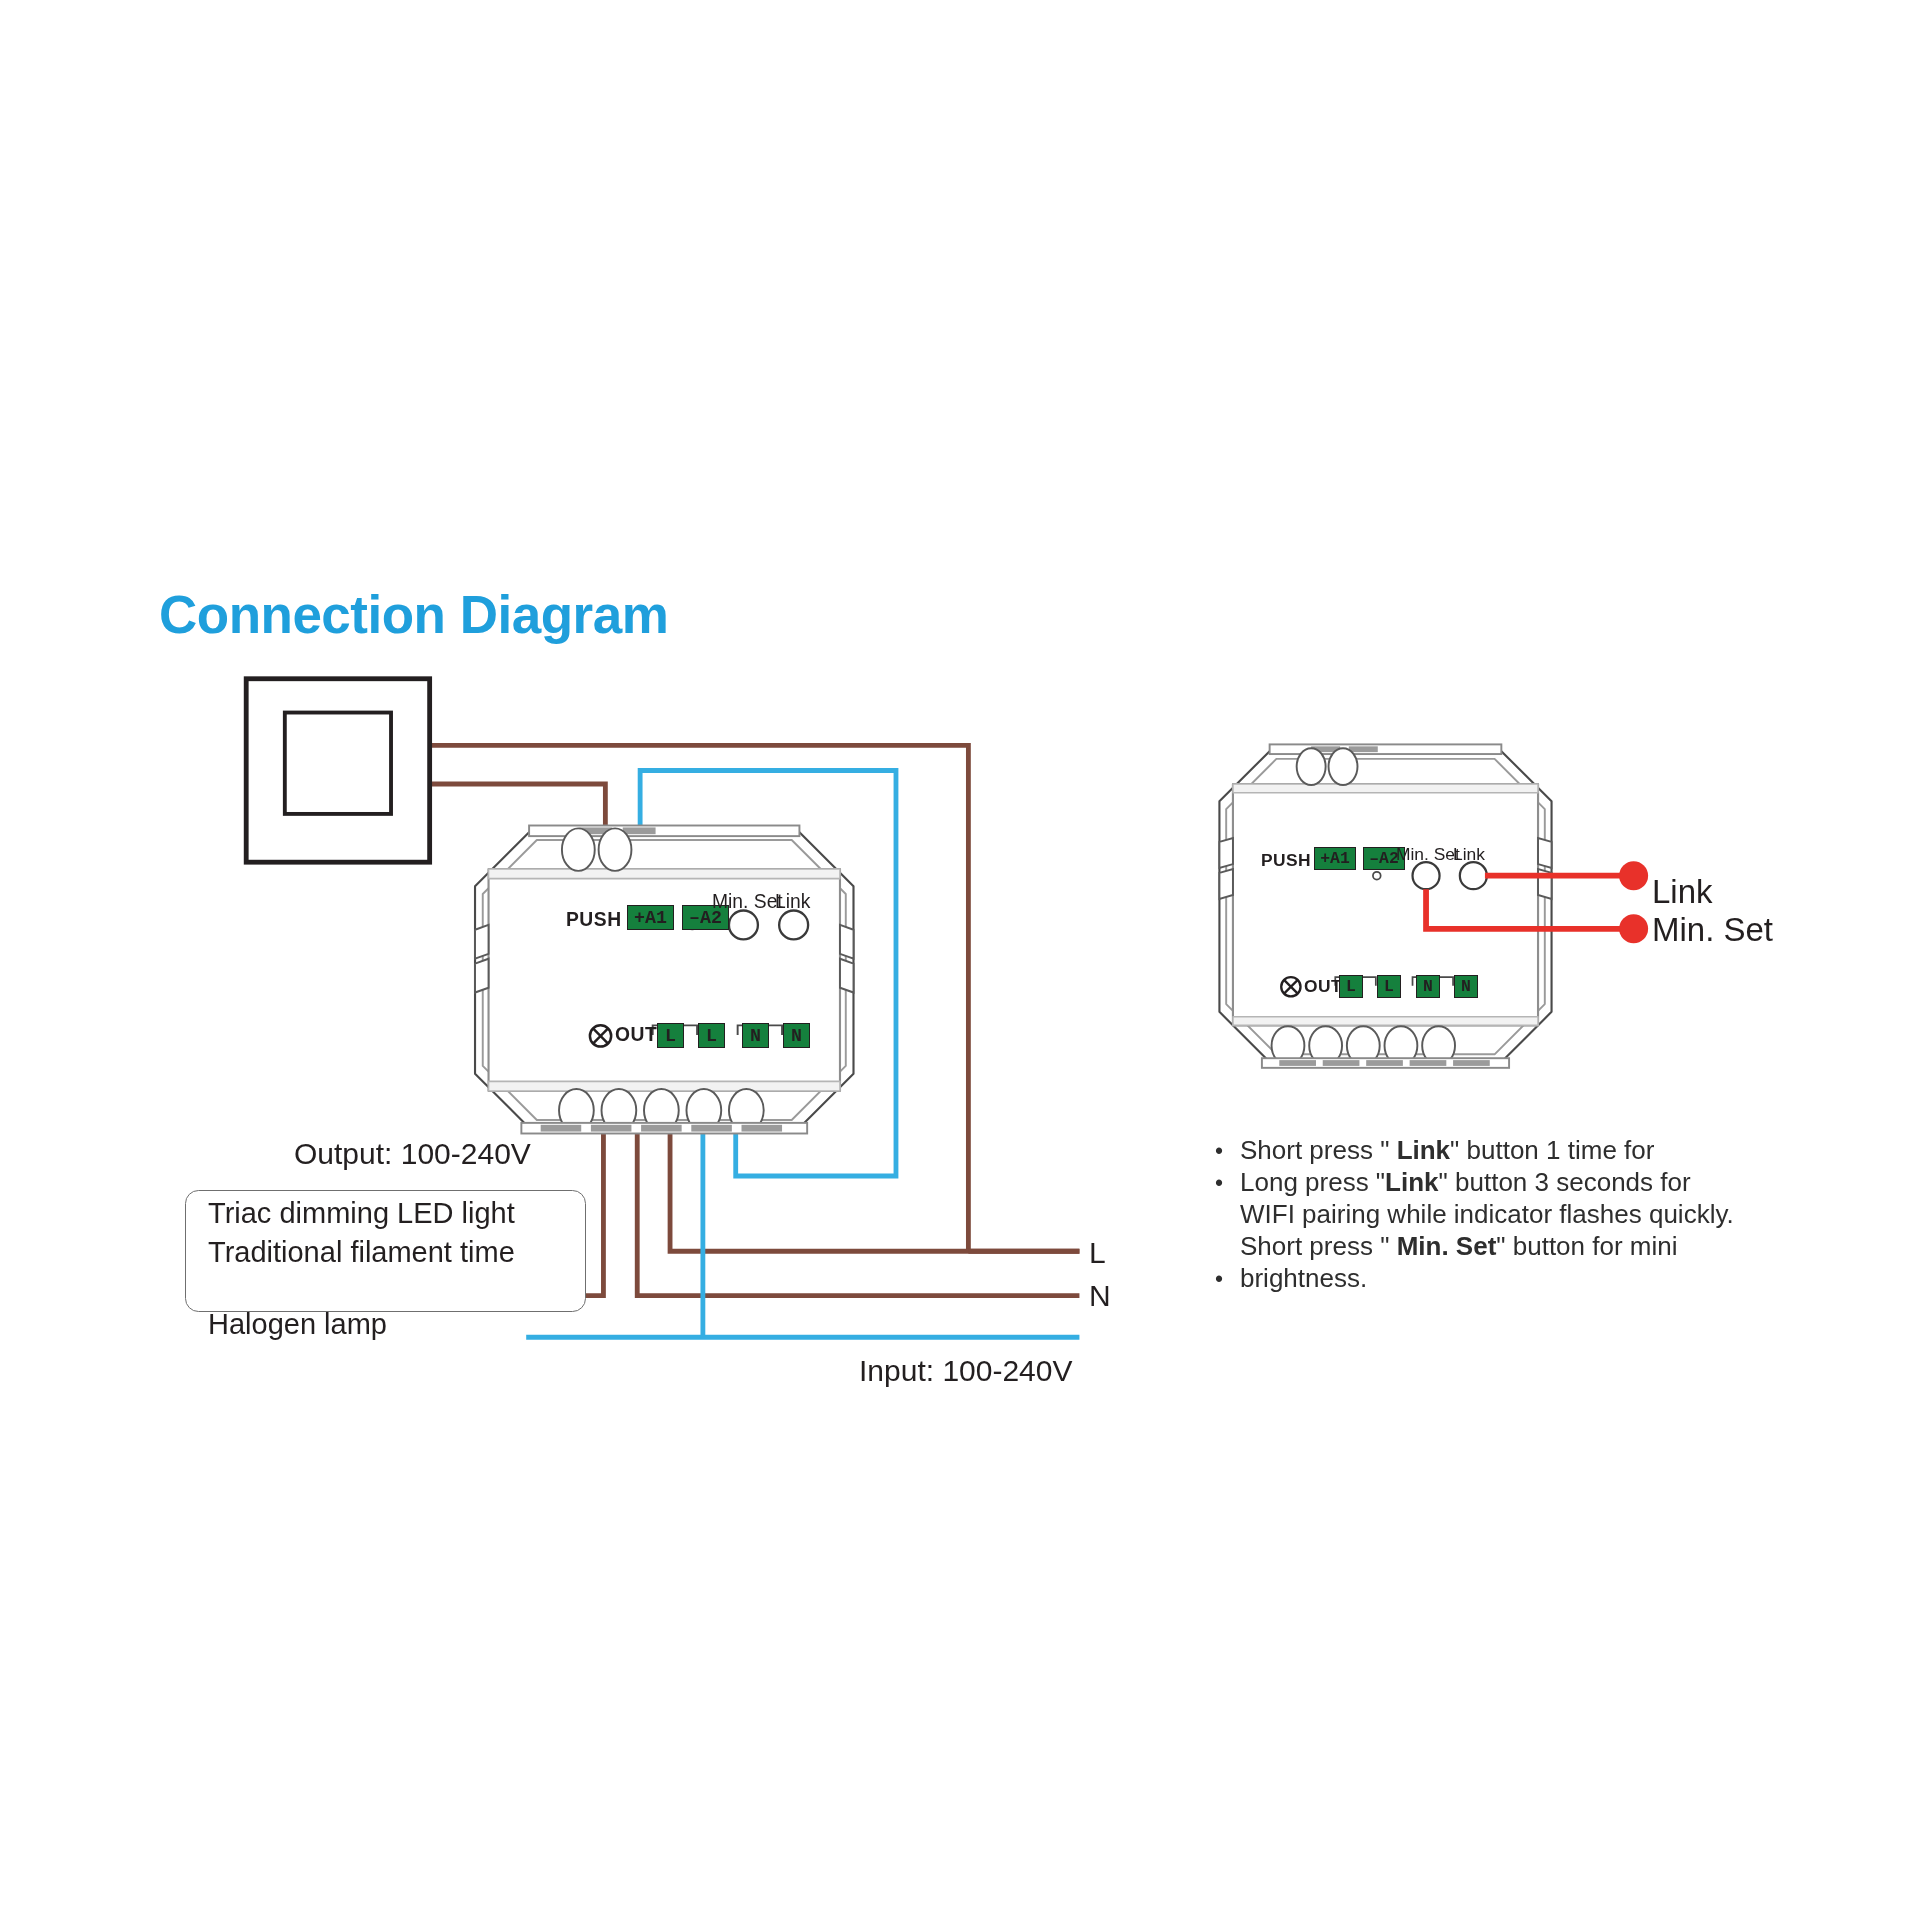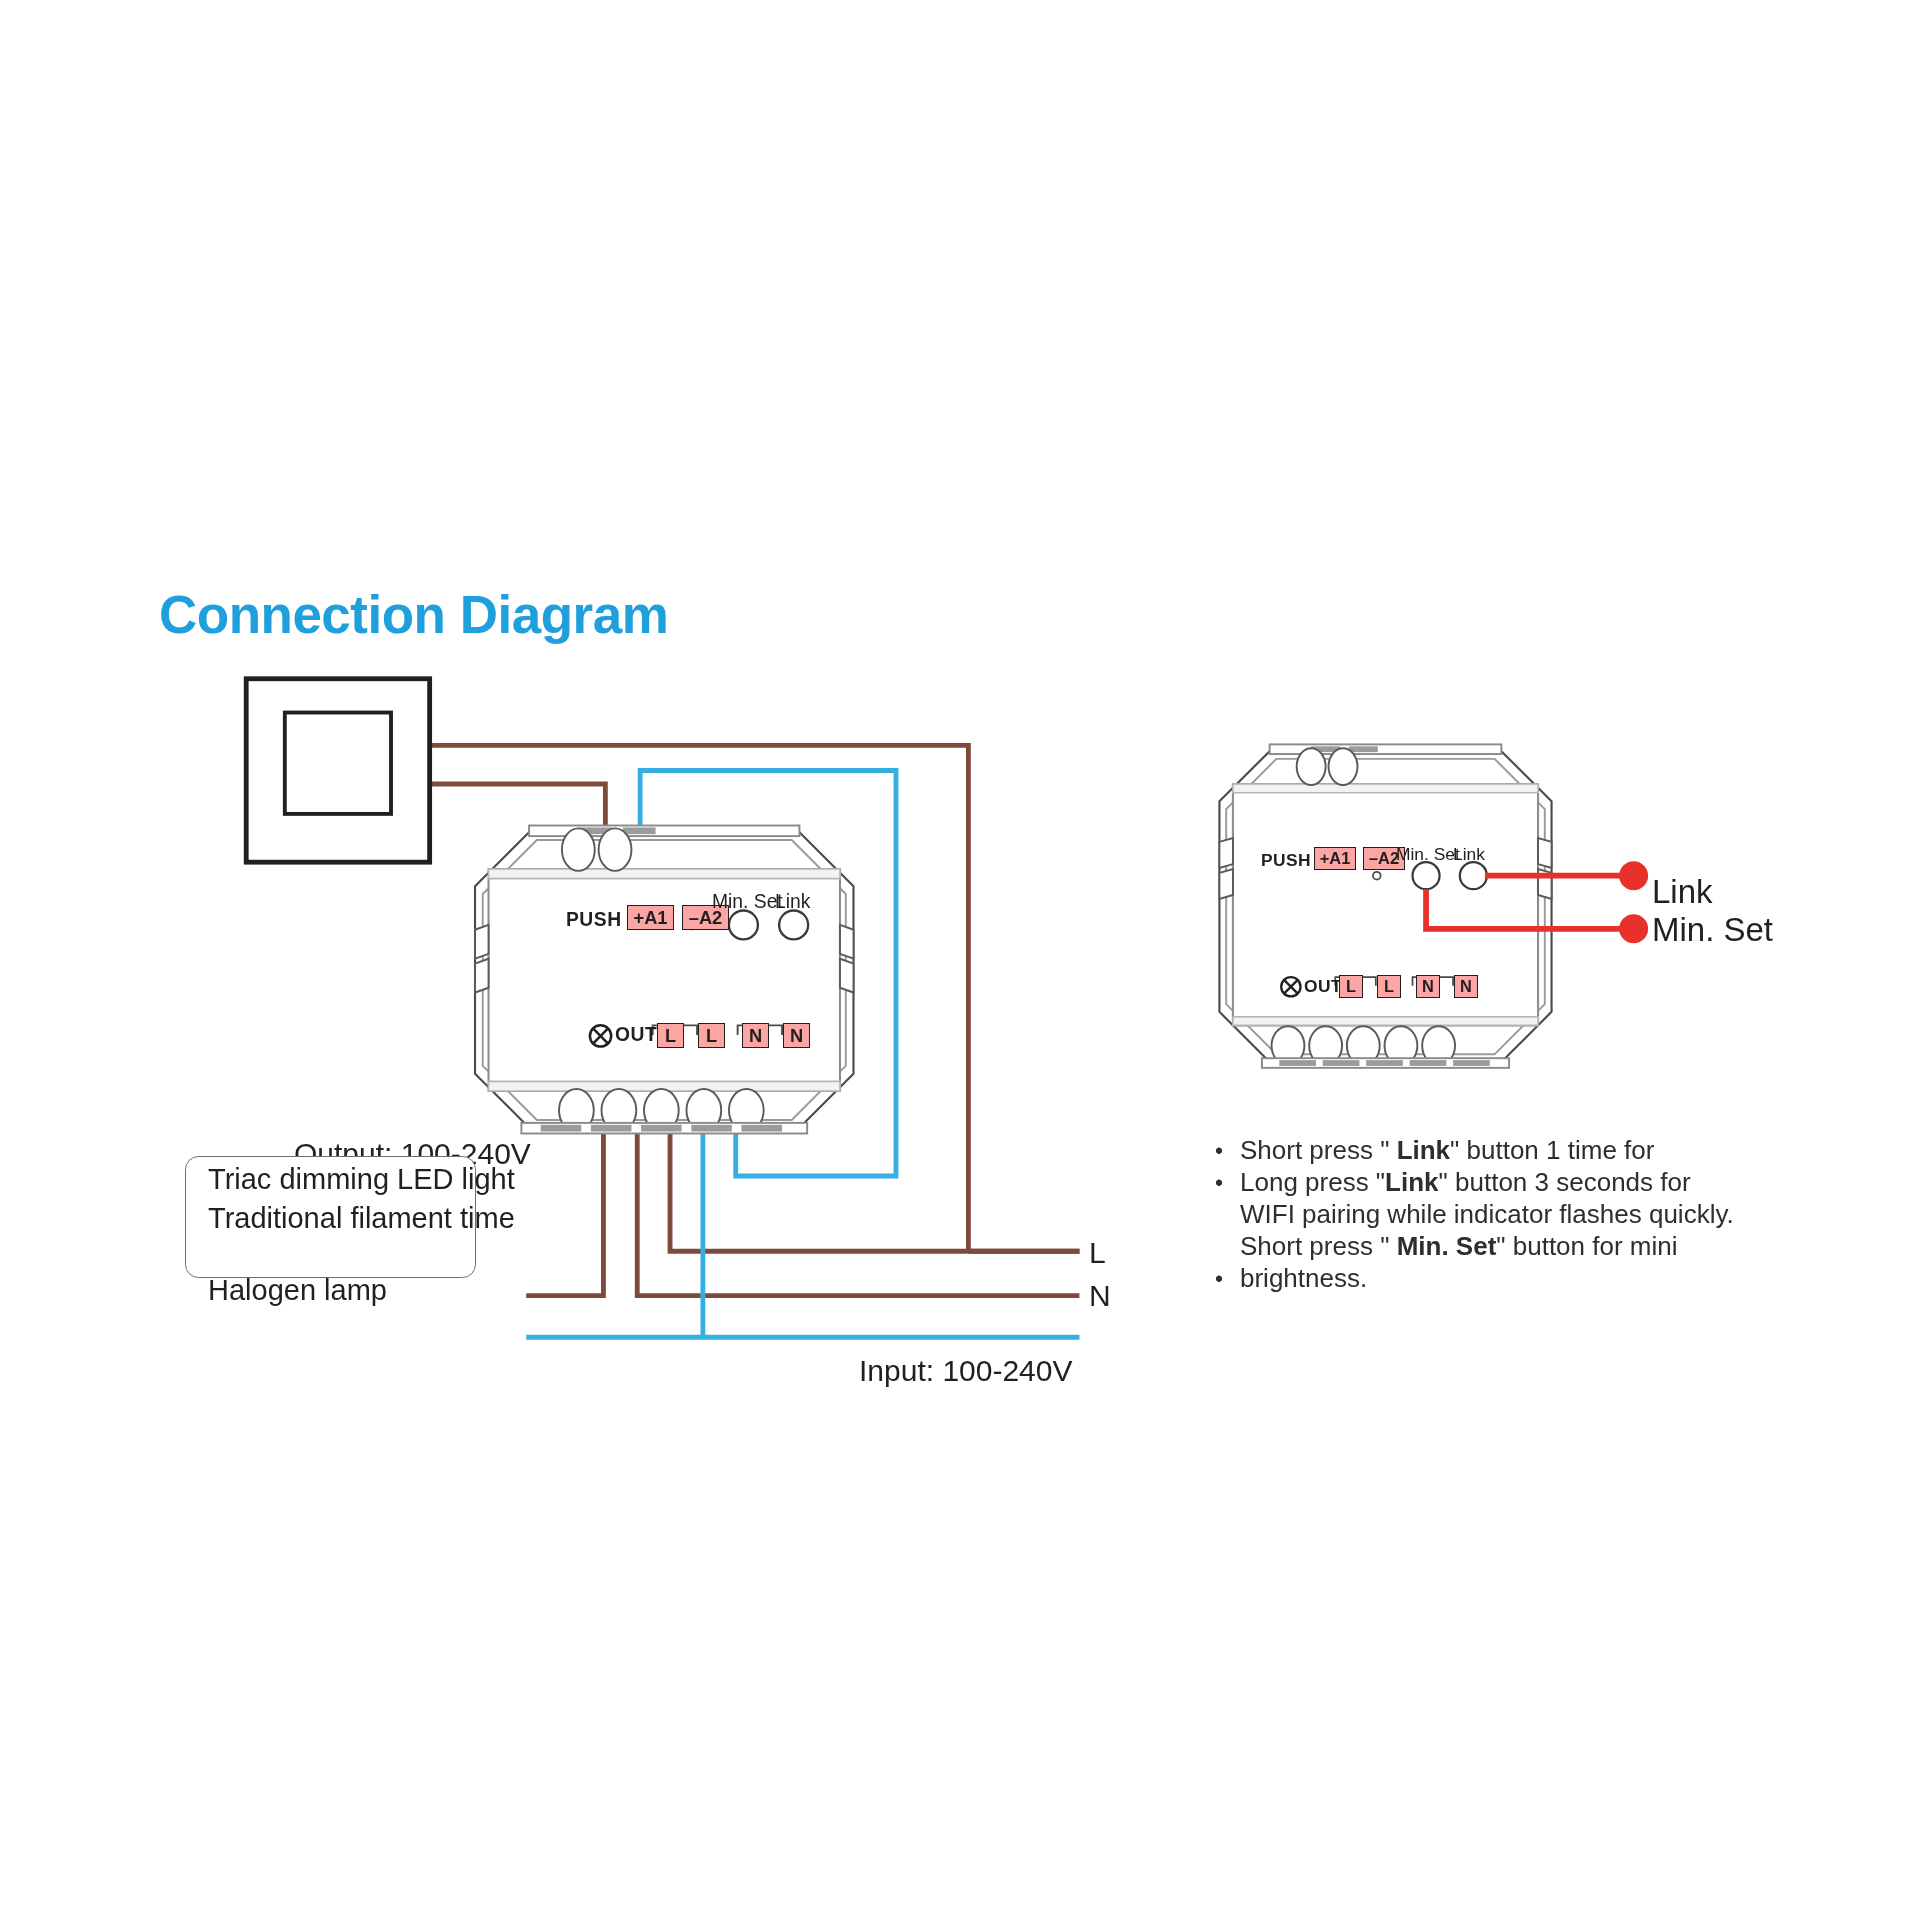--- a/index.html
+++ b/index.html
@@ -22,21 +22,21 @@
   
   .lbl{position:absolute;white-space:nowrap;font-size:29px;color:#231f20;}
 
   #output-label{left:294px;top:1137px;font-size:30px;}
   #input-label{left:859px;top:1330px;font-size:30px;margin-top:24px;}
   #rail-L{left:1089px;top:1236px;font-size:30px;}
   #rail-N{left:1089px;top:1279px;font-size:30px;}
 
   
   #load-box{
-    position:absolute;left:185px;top:1156px;width:291px;height:122px;
+    position:absolute;left:185px;top:1190px;width:401px;height:122px;
     border:1.9px solid #6f6f6f;border-radius:13.5px;background:#fff;
     box-sizing:border-box;
     padding-left:20px;
   }
   #load-box .line{
     position:absolute;left:22px;font-size:29px;white-space:nowrap;color:#231f20;
   }
   #load-box .line:nth-of-type(1){top:5.8px;}
   #load-box .line:nth-of-type(2){top:45px;}
   #load-box .line:nth-of-type(3){top:85px;margin-top:32px;}
@@ -48,23 +48,23 @@
   
   #instructions{position:absolute;left:1213px;top:1134px;width:618px;}
   .ins-row{position:relative;margin:0;padding:0 0 0 27px;
            font-size:26px;line-height:32px;color:#2e2e2e;white-space:nowrap;}
   .ins-row .bullet{position:absolute;left:1.9px;top:1px;font-size:23px;line-height:32px;color:#2e2e2e;}
   .ins-row b{font-weight:bold;}
 
   
   .dev-txt{position:absolute;white-space:nowrap;color:#231f20;}
   .term-box{
-    position:absolute;border:1.9px solid #231f20;background:#fca5a5;
+    position:absolute;border:1.9px solid #231f20;background:#15803d;
     display:flex;align-items:center;justify-content:center;
-    font-weight:bold;box-sizing:border-box;color:#231f20;
+    font-weight:bold;box-sizing:border-box;color:#231f20;font-family:Liberation Mono, monospace;
   }
 </style>
 </head>
 <body>
 
 <div id="stage">
 
   <div id="title">Connection Diagram</div>
 
   <svg class="layer" viewBox="0 0 2000 2000">

